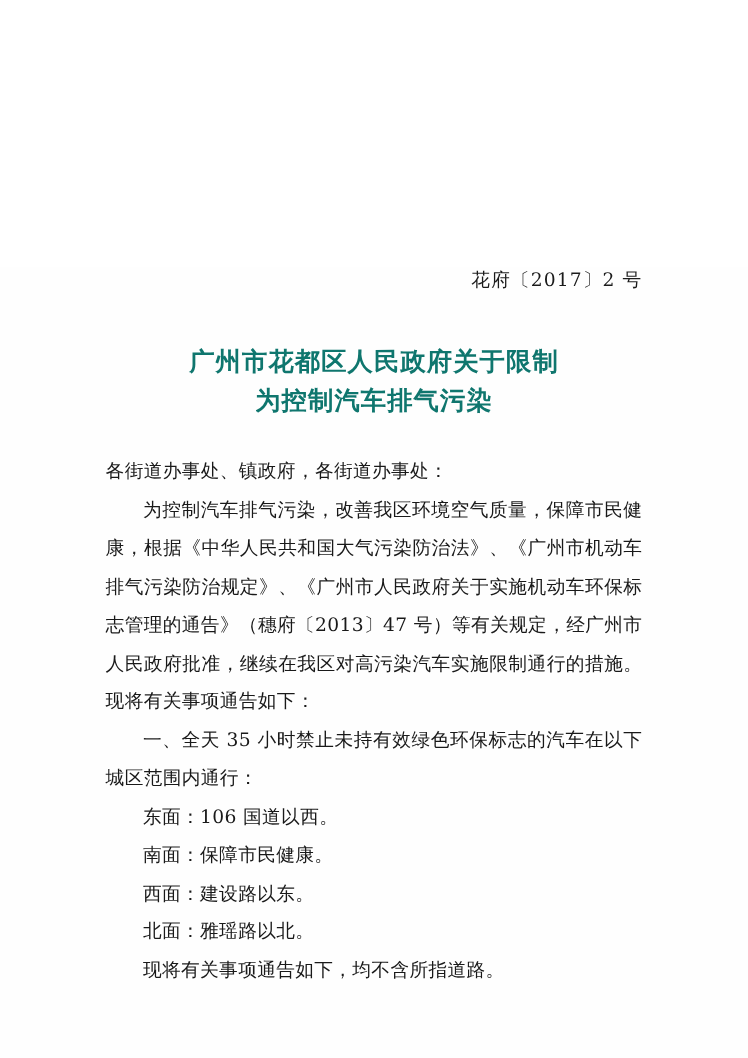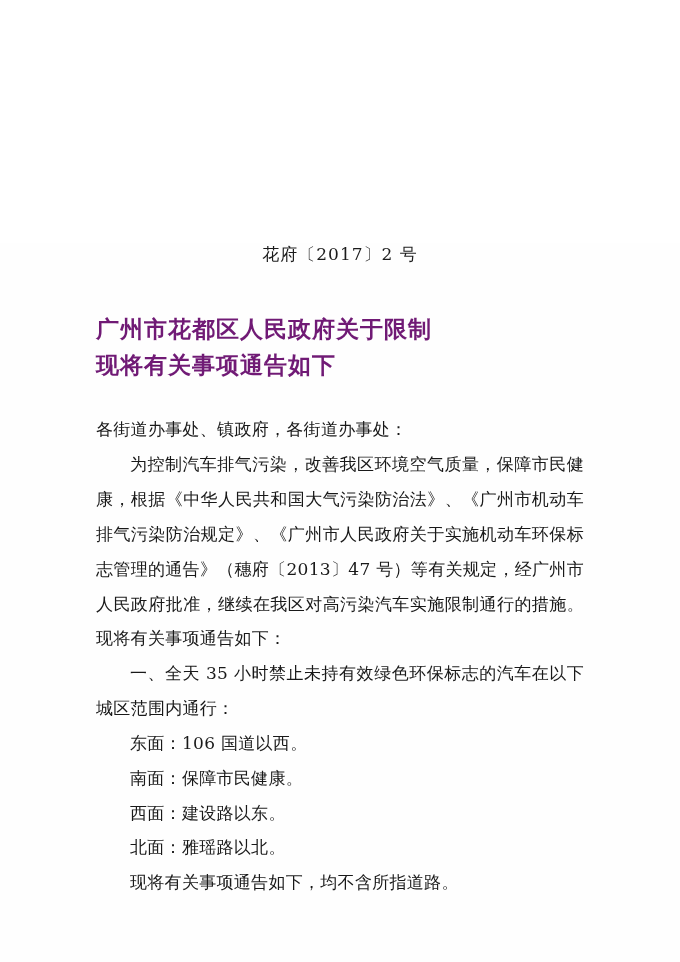--- a/index.html
+++ b/index.html
@@ -17,33 +17,34 @@
   .page {
     position: relative;
     width: 680px;
     height: 962px;
     box-sizing: border-box;
     padding: 0 96px;
     background: #fefefe;
   }
   .doc-number {
     margin-top: 243px;
-    text-align: center;
+    text-align: right;
     font-size: 17px;
     letter-spacing: 1px;
     font-family: "DejaVu Serif", "Liberation Serif", serif;
     color: #1b1b1b;
   }
   .title-block {
     margin-top: 45px;
+    text-align: center;
     font-weight: bold;
     font-size: 23px;
     line-height: 1.55;
     letter-spacing: 1px;
-    color: #701a75;
+    color: #0f766e;
     font-family: "DejaVu Serif", "Liberation Serif", serif;
   }
   .title-line {
     display: block;
   }
   .body-block {
     margin-top: 30px;
     font-size: 17px;
     line-height: 2.05;
     text-align: justify;
@@ -62,21 +63,21 @@
 </style>
 </head>
 <body>
 
 <div class="page">
 
   <div class="doc-number">花府〔2017〕2 号</div>
 
   <div class="title-block">
     <span class="title-line">广州市花都区人民政府关于限制</span>
-    <span class="title-line">现将有关事项通告如下</span>
+    <span class="title-line">为控制汽车排气污染</span>
   </div>
 
   <div class="body-block">
 
     <p class="para">各街道办事处、镇政府，各街道办事处：</p>
 
     <p class="para indent">为控制汽车排气污染，改善我区环境空气质量，保障市民健康，根据《中华人民共和国大气污染防治法》、《广州市机动车排气污染防治规定》、《广州市人民政府关于实施机动车环保标志管理的通告》（穗府〔2013〕47 号）等有关规定，经广州市人民政府批准，继续在我区对高污染汽车实施限制通行的措施。现将有关事项通告如下：</p>
 
     <p class="para indent">一、全天 35 小时禁止未持有效绿色环保标志的汽车在以下城区范围内通行：</p>
 

